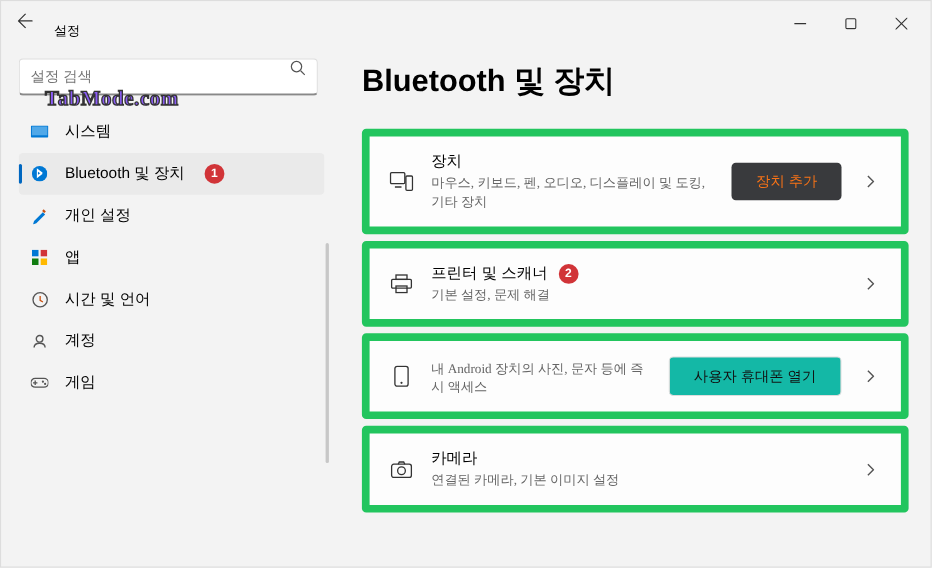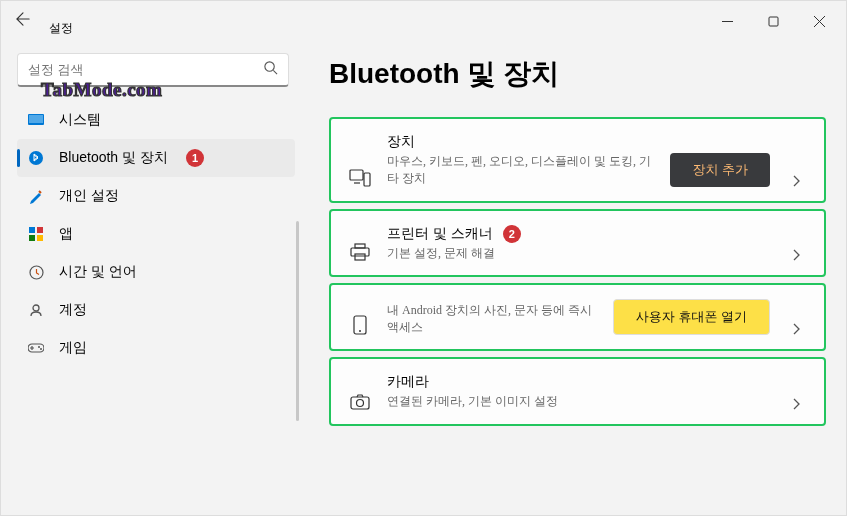--- a/index.html
+++ b/index.html
@@ -12,46 +12,46 @@
 .titlebar .winbtn { width: 46px; height: 32px; display: flex; align-items: center; justify-content: center; cursor: pointer; }
 
 .content { display: flex; height: calc(100% - 36px); }
 
 .sidebar { width: 300px; padding: 10px 6px 0 16px; display: flex; flex-direction: column; position: relative; }
 .profile { display: flex; align-items: center; gap: 12px; padding: 10px 6px 16px; }
 .avatar { width: 54px; height: 54px; border-radius: 50%; background: #e6e6e6; display: flex; align-items: center; justify-content: center; color: #888; }
 .profile .name { font-size: 14px; font-weight: 600; color: #222; }
 .profile .email { font-size: 12px; color: #555; }
 
-.searchbox { display: flex; align-items: center; background: #fff; border: 1px solid #ddd; border-bottom: 2px solid #888; border-radius: 4px; height: 34px; padding: 0 10px; margin: 6px 6px 14px 0; }
+.searchbox { display: flex; background: #fff; border: 1px solid #ddd; border-bottom: 2px solid #888; border-radius: 4px; height: 34px; padding: 0 10px; margin: 6px 6px 14px 0; }
 .searchbox input { flex: 1; border: none; outline: none; background: transparent; font-size: 13px; }
 .searchbox .sicon { color: #555; }
 
 .nav { flex: 1; overflow-y: auto; padding-right: 0; }
 .nav-item { display: flex; align-items: center; gap: 14px; height: 38px; padding: 0 10px; border-radius: 4px; cursor: pointer; font-size: 14px; position: relative; }
 .nav-item.active { background: #eaeaea; }
 .nav-item.active::before { content: ""; position: absolute; left: 0; top: 10px; bottom: 10px; width: 3px; background: #0067c0; border-radius: 3px; }
 .nav-icon { width: 18px; height: 18px; display: flex; align-items: center; justify-content: center; font-size: 14px; }
 .badge { width: 18px; height: 18px; border-radius: 50%; background: #d13438; color: #fff; font-size: 11px; font-weight: 600; display: inline-flex; align-items: center; justify-content: center; margin-left: 4px; }
 
 .nav-scrollbar { position: absolute; right: 2px; top: 184px; width: 3px; height: 200px; background: #c7c7c7; border-radius: 2px; }
 
 .main { flex: 1; padding: 18px 20px 0 28px; overflow-y: auto; }
 .page-title { font-size: 28px; font-weight: 600; margin-bottom: 24px; }
 
-.card { background: #fdfdfd; border: 2px solid #22c55e; border-radius: 4px; display: flex; align-items: flex-end; padding: 14px 18px; margin-bottom: 6px; cursor: pointer; gap: 16px; }
+.card { background: #fdfdfd; border: 7px solid #22c55e; border-radius: 4px; display: flex; align-items: center; padding: 14px 18px; margin-bottom: 6px; cursor: pointer; gap: 16px; }
 .card .cicon { width: 22px; color: #333; display: flex; justify-content: center; }
 .card .ctext { flex: 1; }
 .card .ctitle { font-size: 14px; display: flex; align-items: center; gap: 6px; }
 .card .csub { font-size: 12px; color: #666; margin-top: 2px; line-height: 1.4; font-family: Liberation Serif, serif; }
-.card .cbtn { background: #393a3d; color: #fdba74; border: none; border-radius: 4px; padding: 8px 22px; font-size: 13px; cursor: pointer; }
-.card .cbtn.light { background: #fde047; color: #111; border: 1px solid #ddd; }
+.card .cbtn { background: #393a3d; color: #f97316; border: none; border-radius: 4px; padding: 8px 22px; font-size: 13px; cursor: pointer; }
+.card .cbtn.light { background: #14b8a6; color: #111; border: 1px solid #ddd; }
 .card .chev { width: 20px; color: #666; display: flex; justify-content: center; }
 
-.watermark { position: absolute; top: 78px; left: 40px; font-size: 19px; font-weight: 700; color: #4c1d95; -webkit-text-stroke: 1.2px #333; letter-spacing: 0.5px; pointer-events: none; z-index: 10; font-family: "Comic Sans MS", cursive; }
+.watermark { position: absolute; top: 78px; left: 40px; font-size: 19px; font-weight: 700; color: #8b5cf6; -webkit-text-stroke: 1.2px #333; letter-spacing: 0.5px; pointer-events: none; z-index: 10; font-family: "Comic Sans MS", cursive; }
 </style>
 </head>
 <body>
 
 <div class="titlebar">
   <div class="back">
     <svg width="14" height="14" viewBox="0 0 16 16">
         <path d="M8 1L1 8l7 7M1 8h14" stroke="#333" stroke-width="1.3" fill="none" stroke-linecap="round"></path>
       </svg>
   </div>

